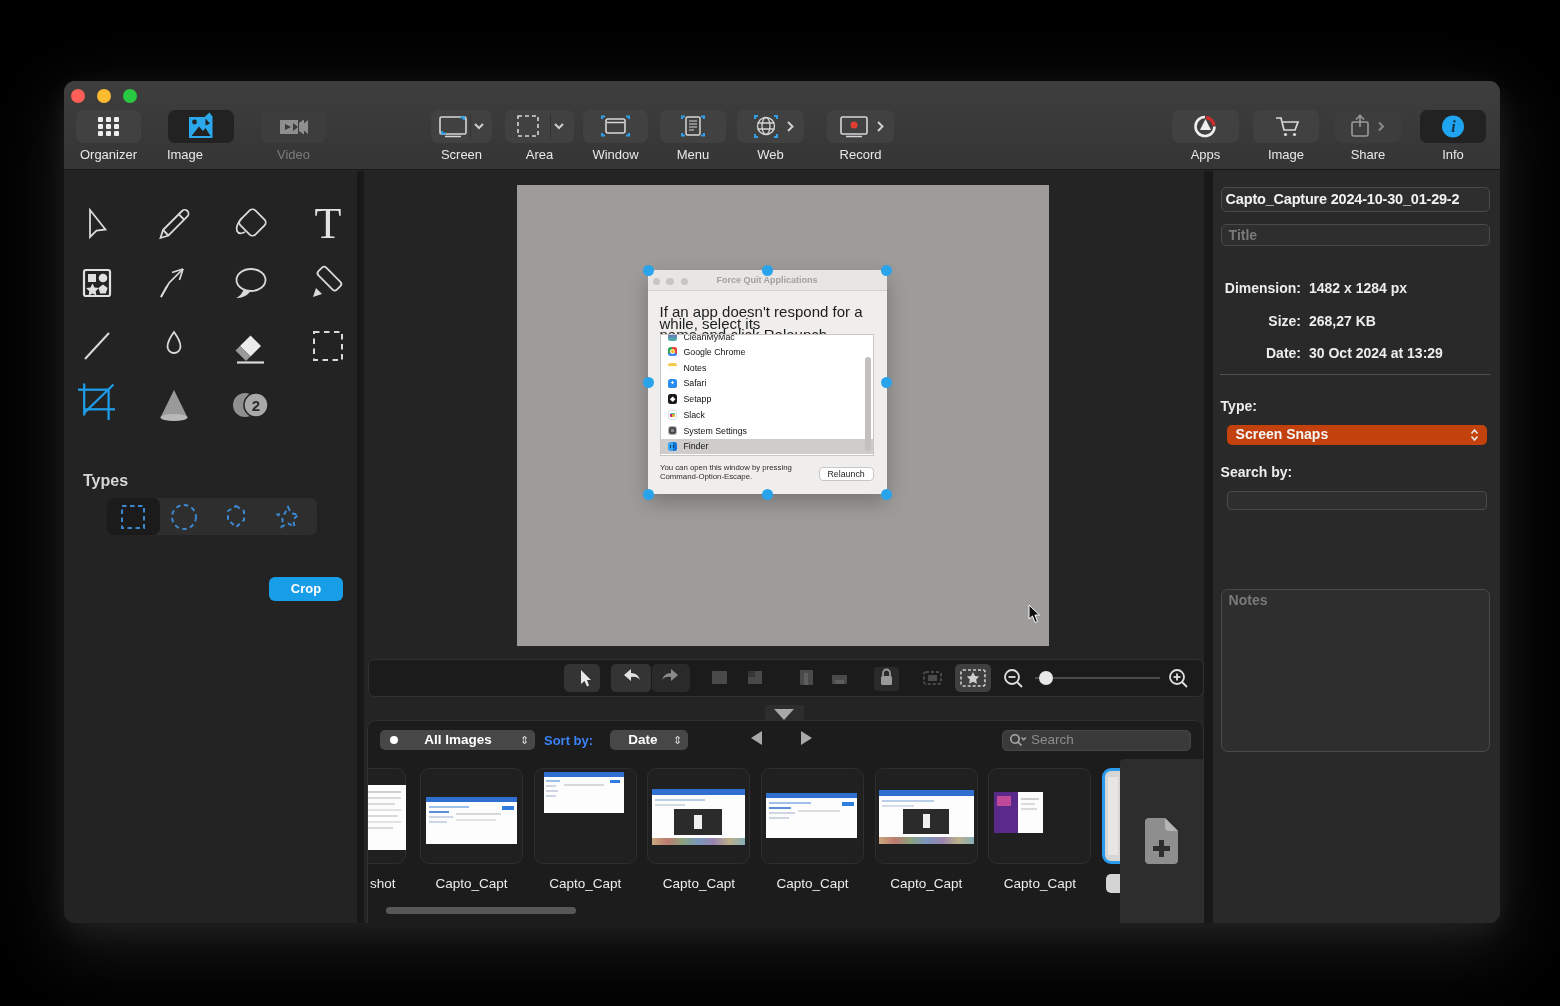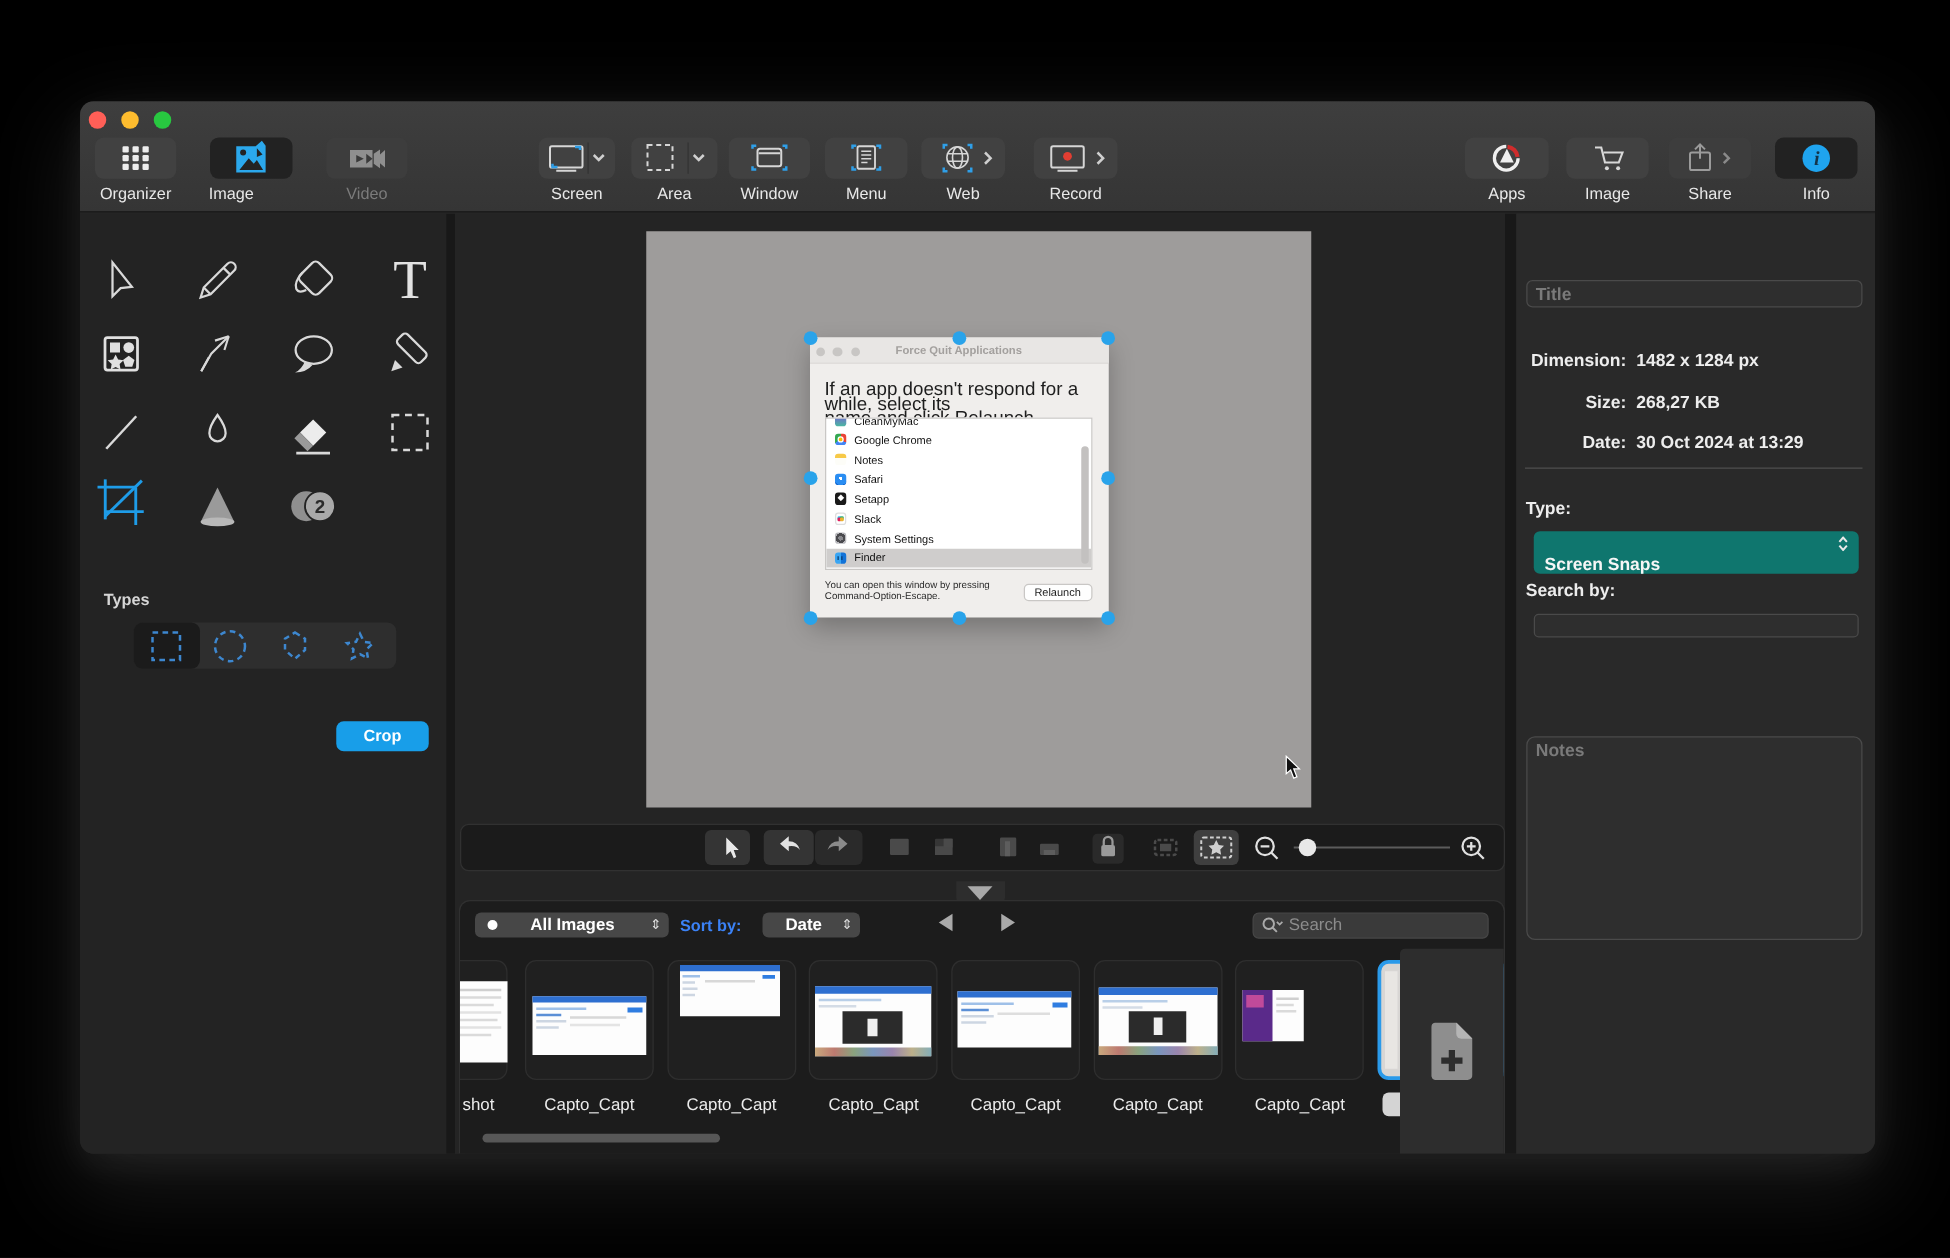--- a/index.html
+++ b/index.html
@@ -249,21 +249,21 @@
  <line x1="20.2" y1="242" x2="49.5" y2="213.5"></line>
 </g>
 <path d="M110 219 L96.5 246.5 L123.5 246.5 Z" fill="#9a9a9a"></path>
         <ellipse cx="110" cy="246.5" rx="13.5" ry="3.5" fill="#b8b8b8"></ellipse>
 <g>
           <circle cx="181" cy="234" r="12" fill="#8f8f8f"></circle>
           <circle cx="192" cy="234" r="12" fill="#a9a9a9" stroke="#232323" stroke-width="1.5"></circle>
           <text x="192" y="239.5" font-size="15" font-weight="bold" fill="#2a2a2a" text-anchor="middle">2</text>
         </g>
 </svg>
-<div class="abs" style="left:19px;top:301px;font-size:13px;font-weight:bold;color:#d6d6d6;">Types</div>
+<div class="abs" style="left:19px;top:301px;font-size:16px;font-weight:bold;color:#d6d6d6;">Types</div>
 <div class="abs" style="left:43px;top:327px;width:210px;height:37px;background:#2e2e2e;border-radius:7px;"></div>
 <div class="abs" style="left:43px;top:327px;width:53px;height:37px;background:#1b1b1b;border-radius:7px;"></div>
 <svg class="abs" style="left:43px;top:327px;" width="210" height="37" viewBox="0 0 210 37">
 <g fill="none" stroke="#3d87cf" stroke-width="2" stroke-dasharray="4.5 3.5">
 <rect x="15" y="8" width="22" height="22"></rect>
 <circle cx="77" cy="19" r="12"></circle>
 <path d="M129 8 l8 5 v9 l-8 7 l-8 -7 v-9 Z"></path>
 <path d="M181 9 l3.2 6.5 7.2 1-5.2 5 1.2 7.2-6.4-3.4-6.4 3.4 1.2-7.2-5.2-5 7.2-1Z"></path>
 </g>
 </svg>
@@ -467,30 +467,31 @@
           <path d="M3 0 H20 L33 13 V42 a4 4 0 0 1 -4 4 H3 a4 4 0 0 1 -3-3 V4 a4 4 0 0 1 3-4Z" fill="#8e8e8e"></path>
           <path d="M20 0 L33 13 H24 a4 4 0 0 1 -4 -4 Z" fill="#b5b5b5"></path>
           <path d="M14 22 h5 v6 h6 v5 h-6 v6 h-5 v-6 h-6 v-5 h6 Z" fill="#2d2d2d"></path>
         </svg>
 
   <div class="abs" style="left:18px;top:186px;width:190px;height:7px;background:#575757;border-radius:3.5px;"></div>
  </div>
 </div>
 <div id="vdiv2"></div>
 <div id="rightpanel">
+ <div class="in" style="left:7.6px;top:15.6px;width:269px;height:25px;line-height:23px;color:#f2f2f2;font-size:14.5px;font-weight:bold;padding:0 4px;letter-spacing:-0.2px;">Capto_Capture 2024-10-30_01-29-2</div>
  <div class="in" style="left:7.6px;top:53.4px;width:269px;height:21.5px;line-height:20px;">Title</div>
  <div class="rlab" style="left:0;top:109px;width:88px;text-align:right;">Dimension:</div>
  <div class="rlab" style="left:96px;top:109px;">1482 x 1284 px</div>
  <div class="rlab" style="left:0;top:142px;width:88px;text-align:right;">Size:</div>
  <div class="rlab" style="left:96px;top:142px;">268,27 KB</div>
  <div class="rlab" style="left:0;top:174px;width:88px;text-align:right;">Date:</div>
  <div class="rlab" style="left:96px;top:174px;">30 Oct 2024 at 13:29</div>
  <div class="abs" style="left:7px;top:203px;width:270px;height:1px;background:#4f4f4f;"></div>
  <div class="rlab" style="left:7.6px;top:227px;">Type:</div>
- <div class="abs" style="left:13.6px;top:254.4px;width:260px;height:19.5px;background:#0f766e;border-radius:5px;color:#f6f6f6;font-size:14px;font-weight:bold;line-height:19.5px;padding:17px 9px;">Screen Snaps<svg style="position:absolute;right:8px;top:4px;" width="9" height="12" viewBox="0 0 9 12">
+ <div class="abs" style="left:13.6px;top:254.4px;width:260px;height:19.5px;background:#c2410c;border-radius:5px;color:#f6f6f6;font-size:14px;font-weight:bold;line-height:19.5px;padding:0 9px;">Screen Snaps<svg style="position:absolute;right:8px;top:4px;" width="9" height="12" viewBox="0 0 9 12">
           <path d="M1.5 4.5 L4.5 1 L7.5 4.5" fill="none" stroke="#e8e8e8" stroke-width="1.6"></path>
           <path d="M1.5 7.5 L4.5 11 L7.5 7.5" fill="none" stroke="#e8e8e8" stroke-width="1.6"></path>
         </svg></div>
  <div class="rlab" style="left:7.6px;top:293px;">Search by:</div>
  <div class="in" style="left:13.6px;top:320.1px;width:260px;height:19px;background:#2e2e2e;border-radius:4px;"></div>
  <div class="in" style="left:7.6px;top:418.3px;width:269px;height:162.5px;line-height:20px;border-radius:7px;">Notes</div>
 </div>
 </div>
 
 </body></html>

